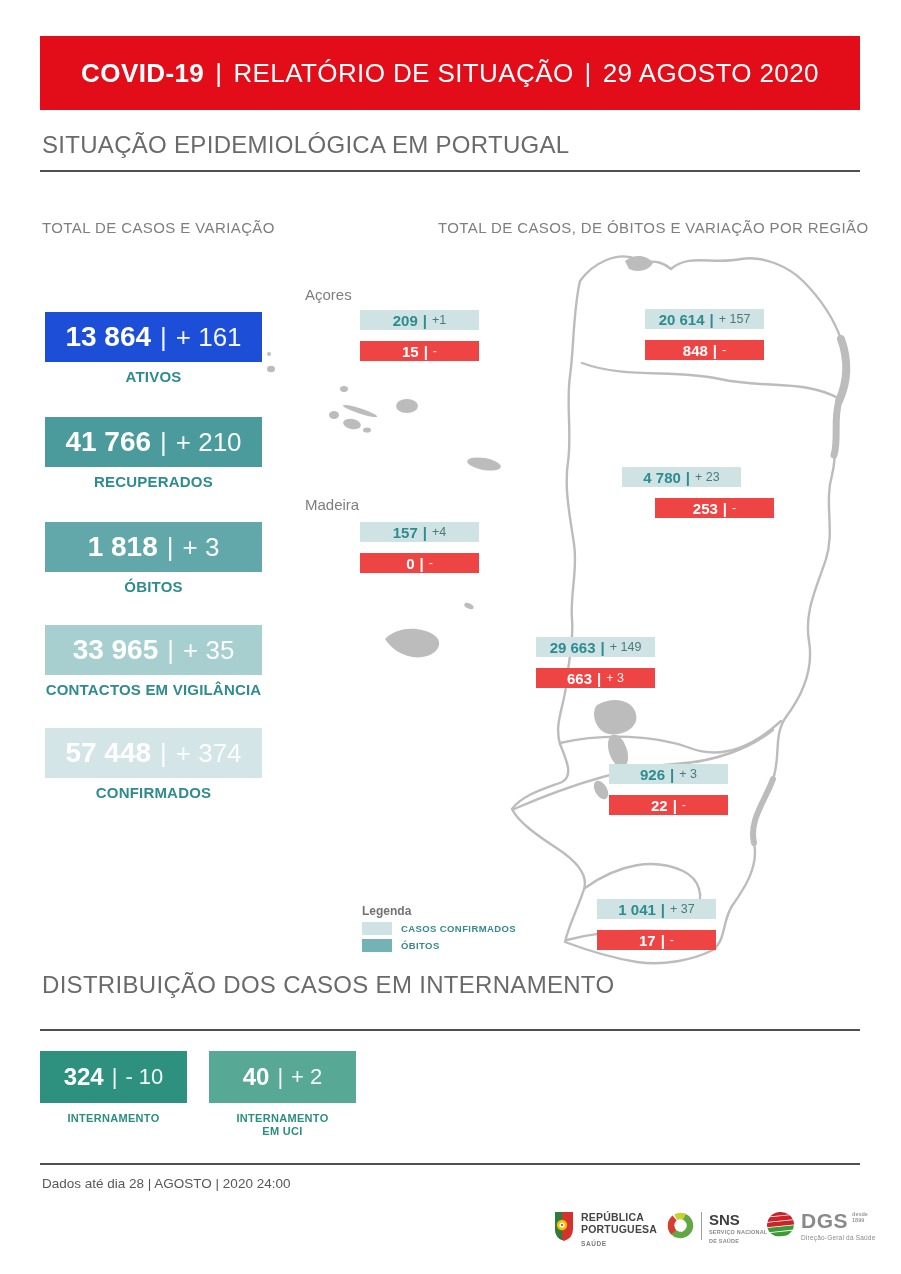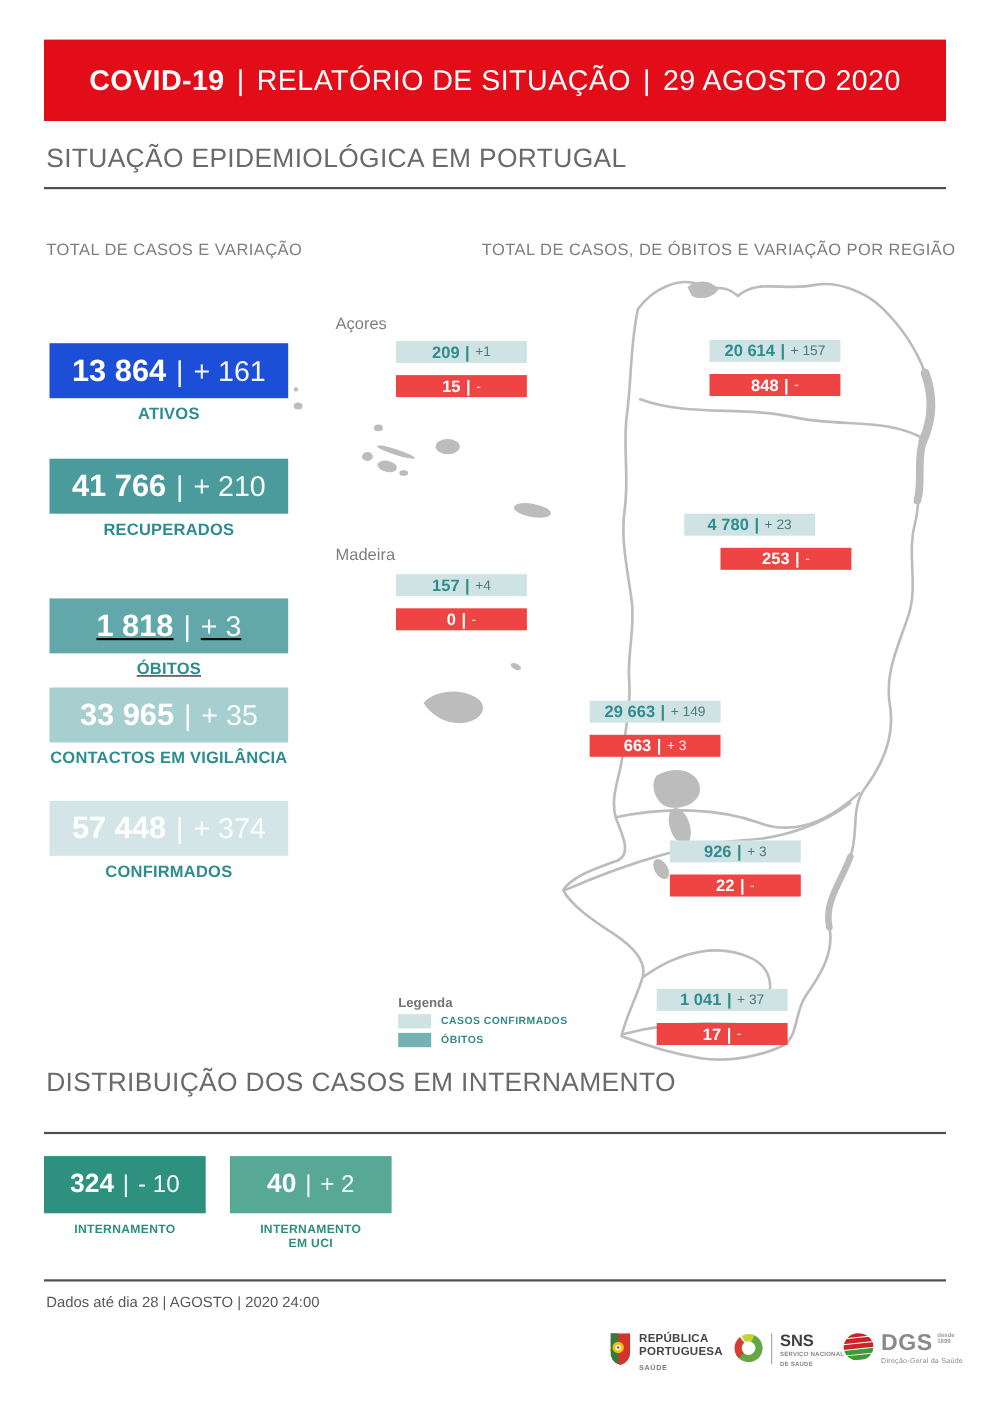--- a/index.html
+++ b/index.html
@@ -126,21 +126,21 @@
     <div class="stat-label">ATIVOS</div>
   </div>
   <div class="stat" style="top:417px;">
     <div class="stat-box bg-2">
       <span class="stat-value">41 766</span>
       <span class="stat-sep">|</span>
       <span class="stat-var">+ 210</span>
     </div>
     <div class="stat-label">RECUPERADOS</div>
   </div>
-  <div class="stat" style="top:544px;text-decoration:underline;">
+  <div class="stat" style="top:522px;">
     <div class="stat-box bg-3">
       <span class="stat-value">1 818</span>
       <span class="stat-sep">|</span>
       <span class="stat-var">+ 3</span>
     </div>
     <div class="stat-label">ÓBITOS</div>
   </div>
   <div class="stat" style="top:625px;">
     <div class="stat-box bg-4">
       <span class="stat-value">33 965</span>

